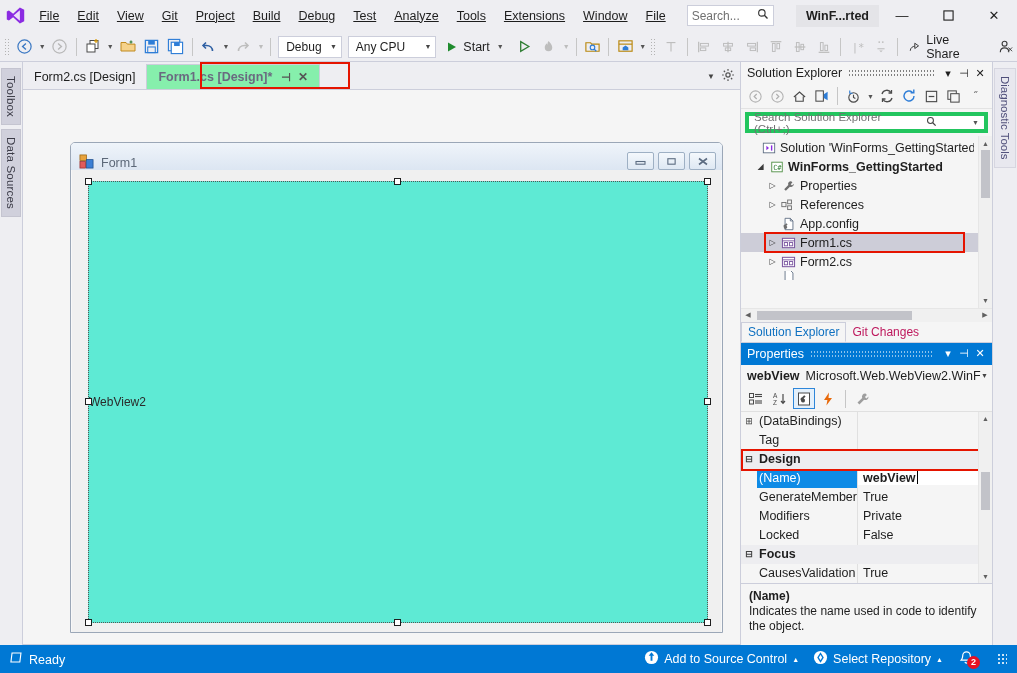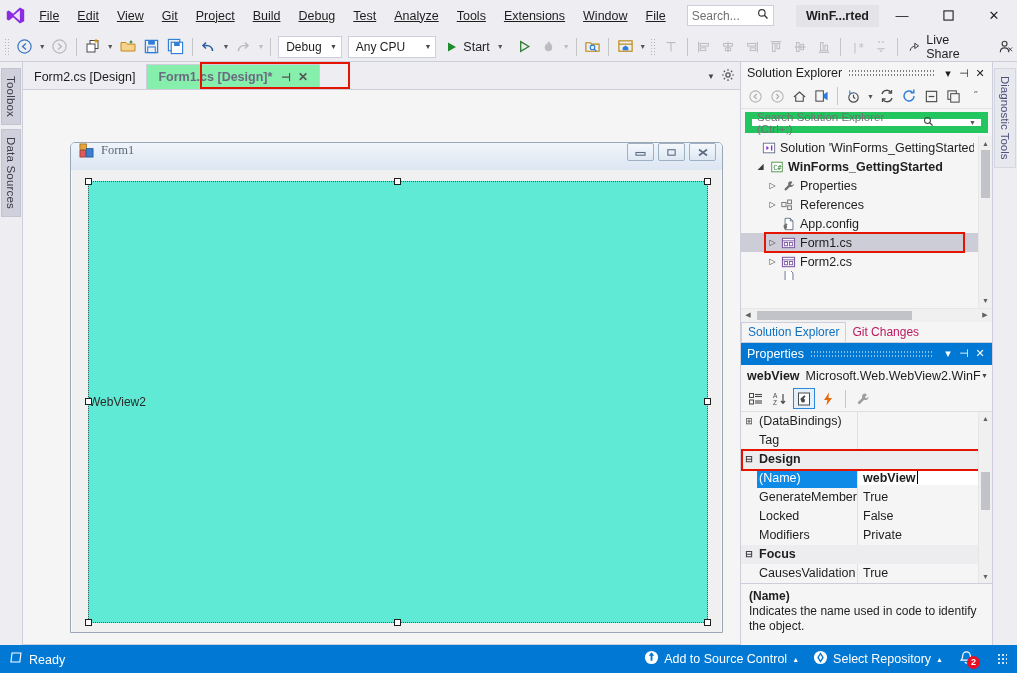--- a/index.html
+++ b/index.html
@@ -143,23 +143,23 @@
   
   .form-window {
     position: absolute; left: 47px; top: 52px;
     width: 653px; height: 491px;
     background: #F0F0F0;
     border: 1px solid #9BA7B7;
     border-radius: 5px 5px 0 0;
     box-shadow: 0 0 0 1px rgba(255,255,255,0.5) inset;
   }
   .form-caption {
-    height: 27px; display: flex; align-items: flex-start;
+    height: 27px; display: flex; align-items: flex-end;
     background: linear-gradient(180deg,#EFF4FA 0%, #DCE6F2 100%);
-    border-radius: 4px 4px 0 0; padding-left: 8px; font-family: Liberation Serif, serif;
+    border-radius: 4px 4px 0 0; padding-left: 8px;
   }
   .form-caption .ficon { width: 16px; height: 16px; margin-right: 6px; }
   .form-caption .ftitle { font-size: 12.5px; color: #5C6878; }
   .form-caption .fbtns { margin-left: auto; display: flex; gap: 4px; padding-right: 6px; }
   .fbtn {
     width: 27px; height: 18px;
     background: linear-gradient(180deg,#F4F8FC 0%,#DEE8F3 100%);
     border: 1px solid #9EB0C4; border-radius: 2px;
     display: flex; align-items: center; justify-content: center;
   }
@@ -202,21 +202,21 @@
   .ph-btn { width: 16px; text-align: center; font-size: 11px; cursor: default; }
 
   .se-toolbar {
     height: 25px; display: flex; align-items: center;
     gap: 1px; padding: 0 4px; background: #F5F5F5;
     border-bottom: 1px solid #E3E3E3;
   }
   .se-tb { width: 21px; height: 21px; display: flex; align-items: center; justify-content: center; }
   .se-search {
     height: 21px; margin: 3px 4px; background: #FFFFFF;
-    border: 7px solid #22c55e; display: flex; align-items: center;
+    border: 4px solid #22c55e; display: flex; align-items: center;
     padding: 0 3px 0 5px; font-size: 11.5px; color: #717171; gap: 33px;
   }
   .se-search .st { flex: 1; }
 
   .se-tree {
     flex: 1; background: #F5F5F5; font-size: 12.5px;
     overflow: hidden; position: relative; padding-top: 2px;
   }
   .tree-row {
     height: 19px; display: flex; align-items: center;
@@ -918,28 +918,28 @@
         </div>
 
         <div class="pg-row">
           <span class="pg-exp"></span>
           <span class="pg-name" style="width:101px">GenerateMember</span>
           <span class="pg-val">True</span>
         </div>
 
         <div class="pg-row">
           <span class="pg-exp"></span>
+          <span class="pg-name" style="width:101px">Modifiers</span>
+          <span class="pg-val">Private</span>
+        </div>
+
+        <div class="pg-row">
+          <span class="pg-exp"></span>
           <span class="pg-name" style="width:101px">Locked</span>
           <span class="pg-val">False</span>
-        </div>
-
-        <div class="pg-row">
-          <span class="pg-exp"></span>
-          <span class="pg-name" style="width:101px">Modifiers</span>
-          <span class="pg-val">Private</span>
         </div>
 
         <div class="pg-row cat">
           <span class="pg-exp">⊟</span>
           <span class="pg-name" style="width:101px">Focus</span>
           <span class="pg-val"></span>
         </div>
 
         <div class="pg-row">
           <span class="pg-exp"></span>

